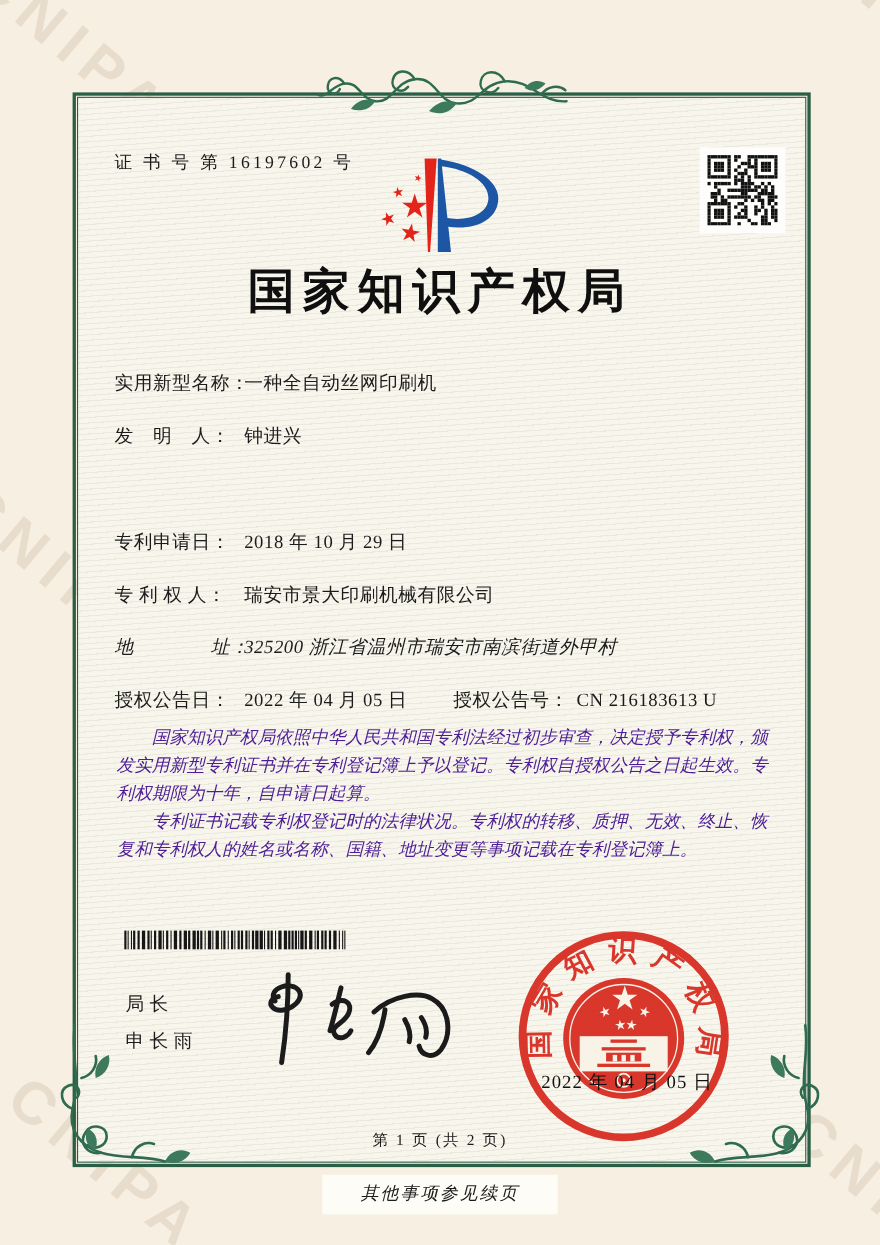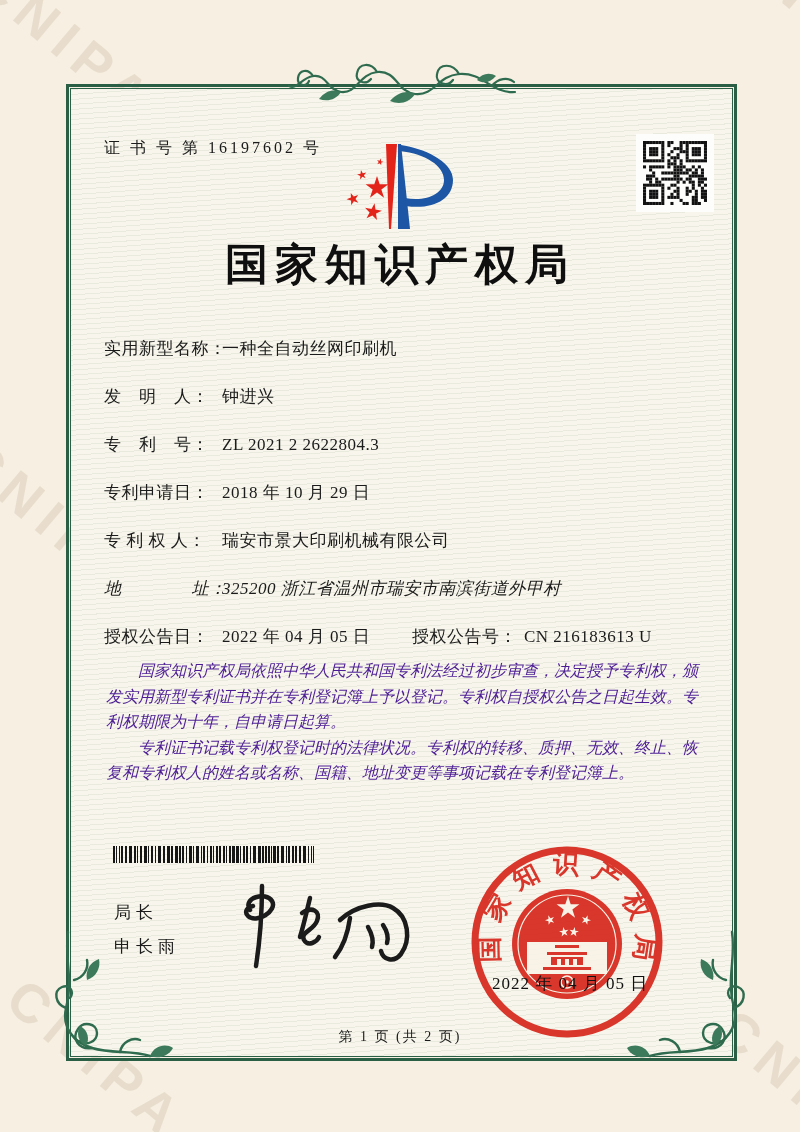--- a/index.html
+++ b/index.html
@@ -395,23 +395,20 @@
   </svg>
 
   <div class="title">国家知识产权局</div>
 
   <div class="frow" style="top:337px;">
     <span class="flabel">实用新型名称：</span><span class="fvalue">一种全自动丝网印刷机</span>
   </div>
   <div class="frow" style="top:385px;">
     <span class="flabel">发　明　人：</span><span class="fvalue">钟进兴</span>
   </div>
-  <div class="frow" style="top:433px;">
-    <span class="flabel">专　利　号：</span><span class="fvalue">ZL 2021 2 2622804.3</span>
-  </div>
   <div class="frow" style="top:481px;">
     <span class="flabel">专利申请日：</span><span class="fvalue">2018 年 10 月 29 日</span>
   </div>
   <div class="frow" style="top:529px;">
     <span class="flabel">专 利 权 人：</span><span class="fvalue">瑞安市景大印刷机械有限公司</span>
   </div>
   <div class="frow" style="top:577px;font-style:italic;">
     <span class="flabel">地　　　　址：</span><span class="fvalue">325200 浙江省温州市瑞安市南滨街道外甲村</span>
   </div>
   <div class="frow" style="top:625px;">
@@ -531,14 +528,15 @@
         <rect x="-2" y="15" width="4" height="6"></rect>
         <rect x="6" y="15" width="4" height="6"></rect>
       </g>
       <circle cy="38" r="6" fill="none" stroke="#f8f3e6" stroke-width="1.6"></circle>
       <circle cy="38" r="1.8" fill="#f8f3e6"></circle>
     </g>
   </svg>
   <div class="seal-date">2022 年 04 月 05 日</div>
 
   <div class="page-info">第 1 页 (共 2 页)</div>
+  <div class="cont-note">其他事项参见续页</div>
 
 </div>
 
 </body></html>

